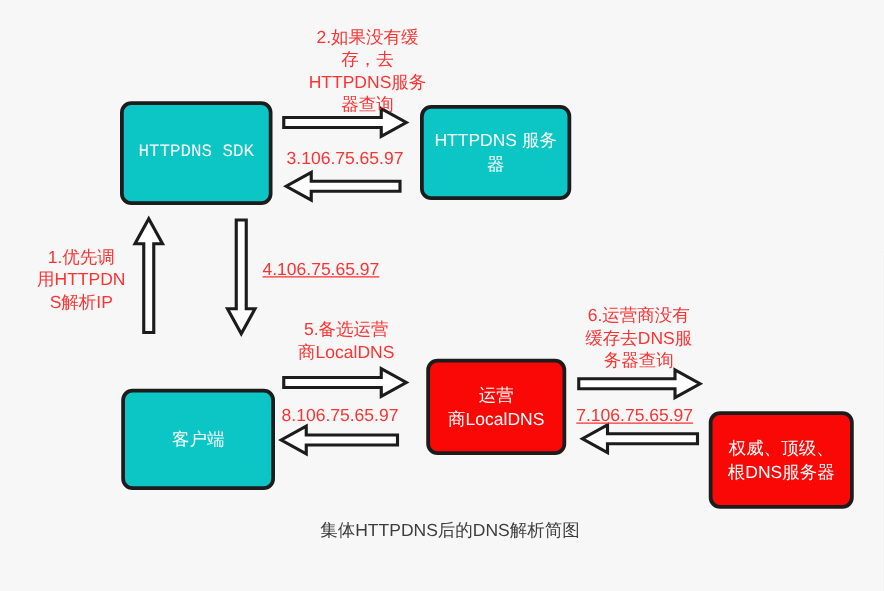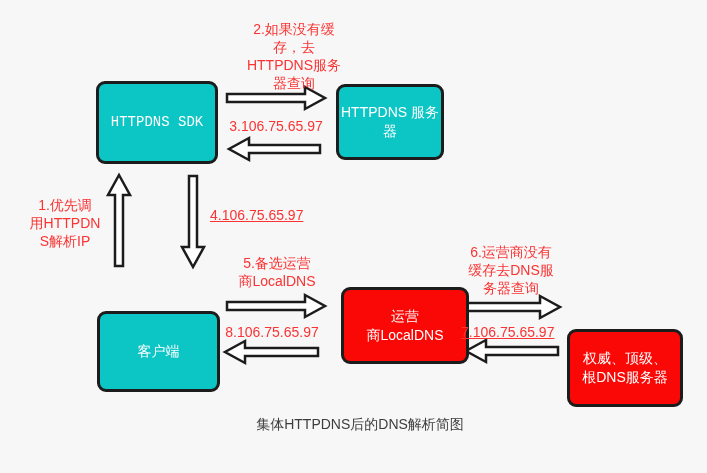--- a/index.html
+++ b/index.html
@@ -59,23 +59,23 @@
     white-space: nowrap;
   }
   .arrow {
     fill: #ffffff;
     stroke: #1c1c1c;
     stroke-width: 2.5;
     stroke-linejoin: miter;
   }
   
   #node-sdk     { left: 96px;  top: 81px;  width: 122px; height: 83px; }
-  #node-server  { left: 336px; top: 84px;  width: 108px; height: 76px; }
+  #node-server  { left: 336px; top: 84px;  width: 121px; height: 76px; }
   #node-client  { left: 97px;  top: 283px; width: 123px; height: 81px; margin-top: 28px; }
-  #node-carrier { left: 341px; top: 287px; width: 128px; height: 77px; }
+  #node-carrier { left: 341px; top: 287px; width: 112px; height: 77px; }
   #node-root    { left: 567px; top: 287px; width: 116px; height: 78px; margin-top: 42px; }
   
   #note-step2 { left: 276px; top: 20px; margin-left: 18px; }
   #note-step3 { left: 276px; top: 117px; }
   #note-step1 { left: 65px;  top: 196px; }
   #note-step4 { left: 210px; top: 206px; }
   #note-step5 { left: 277px; top: 254px; }
   #note-step6 { left: 511px; top: 243px; }
   #note-step7 { left: 461px; top: 323px; }
   #note-step8 { left: 272px; top: 323px; }

